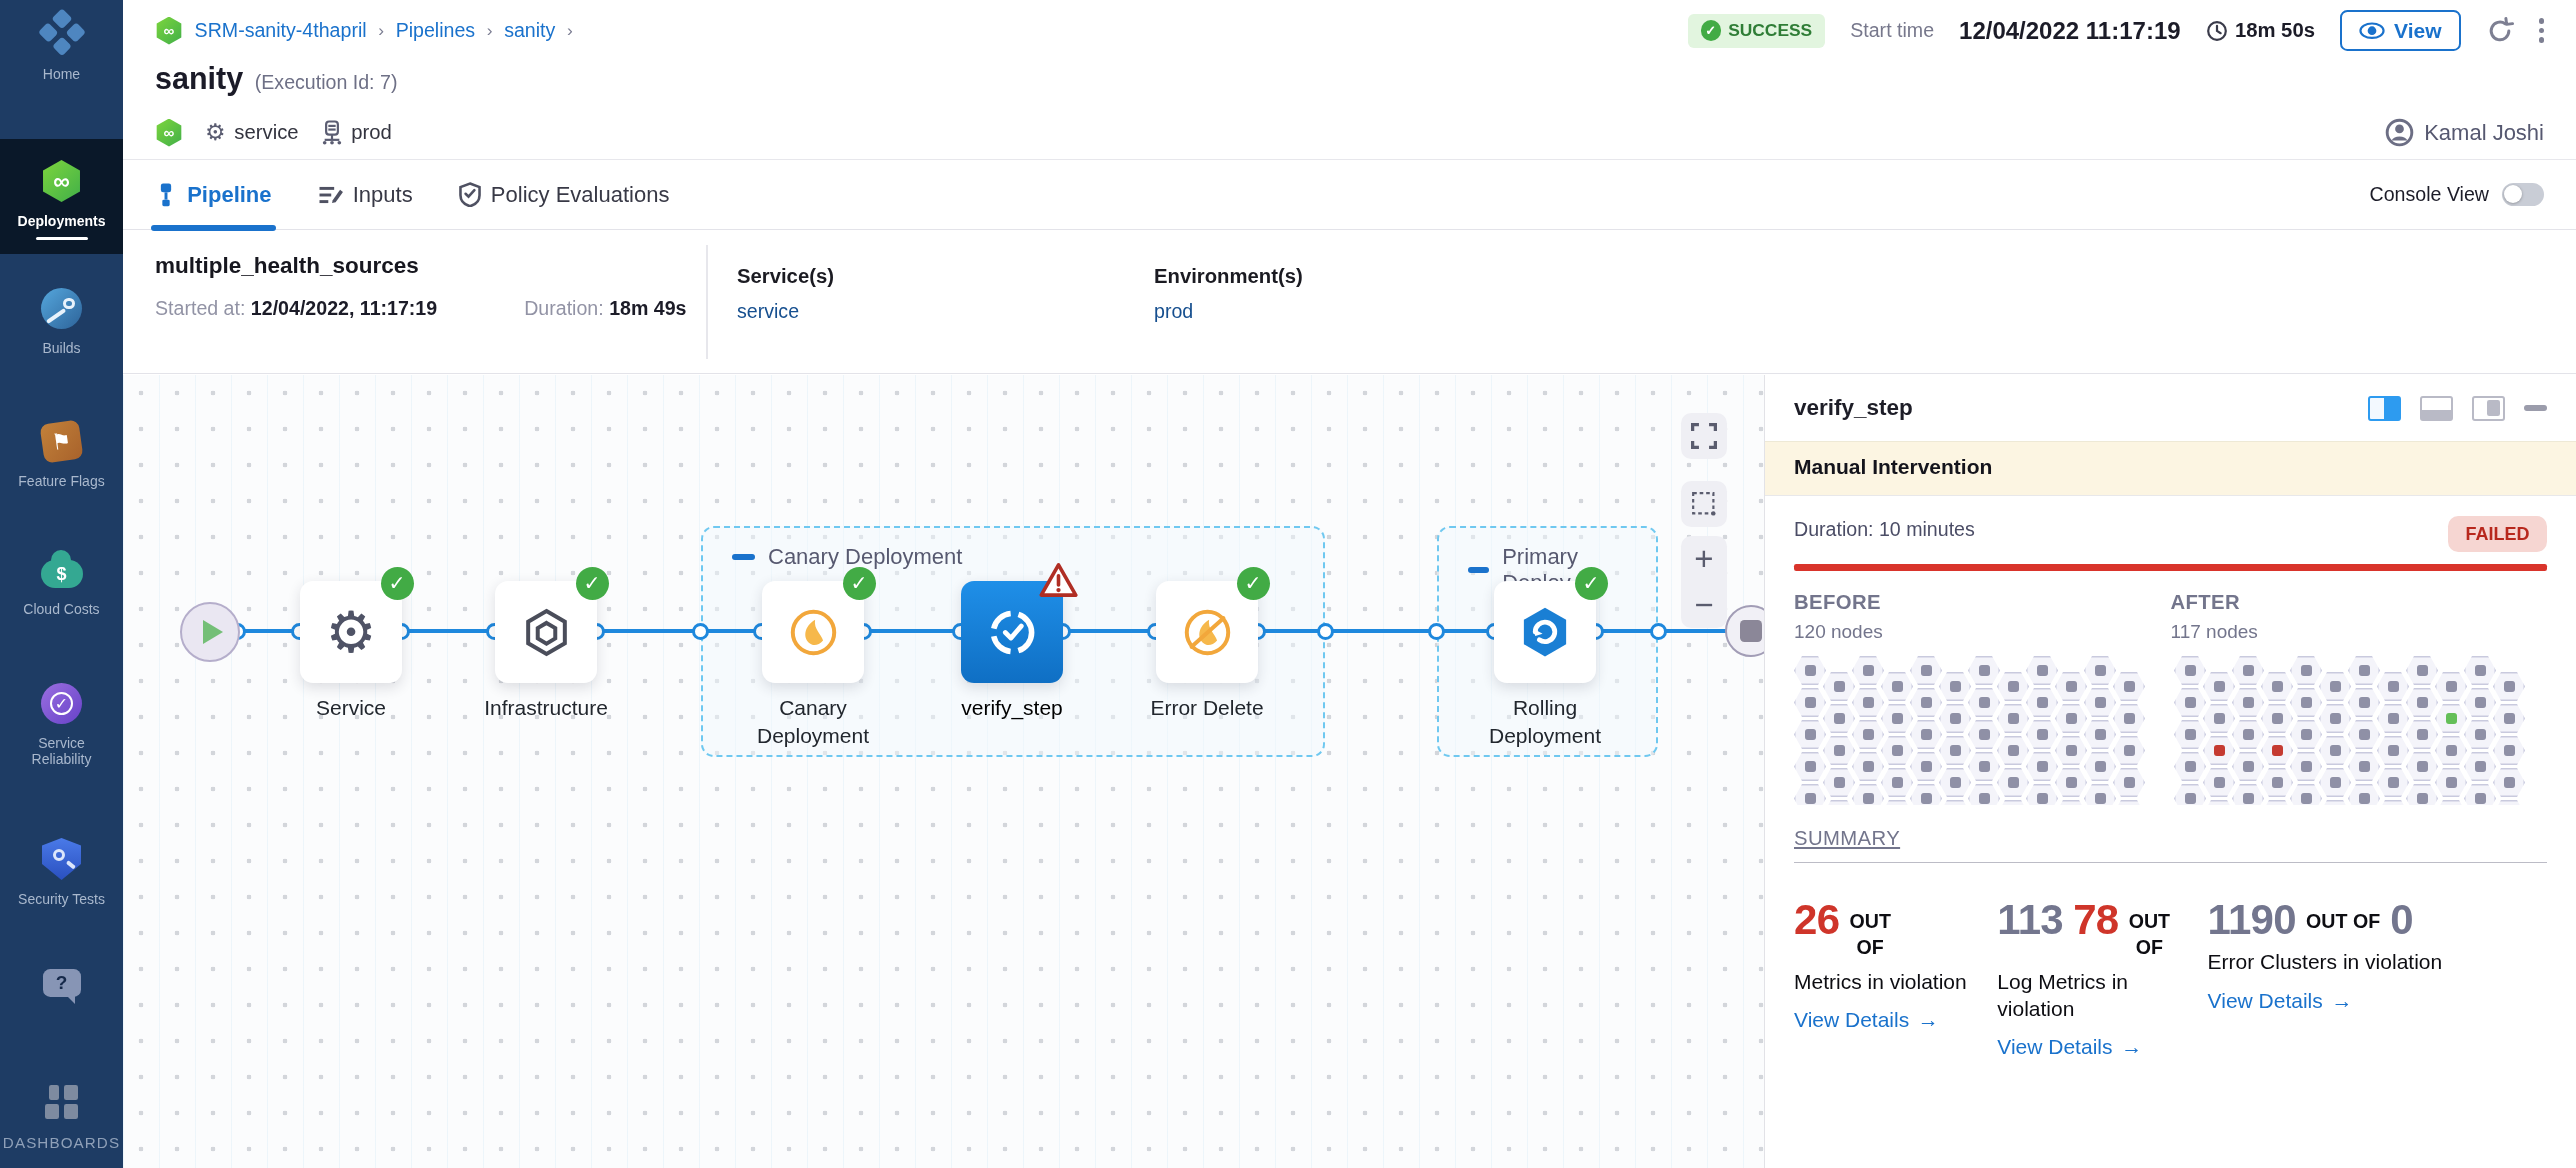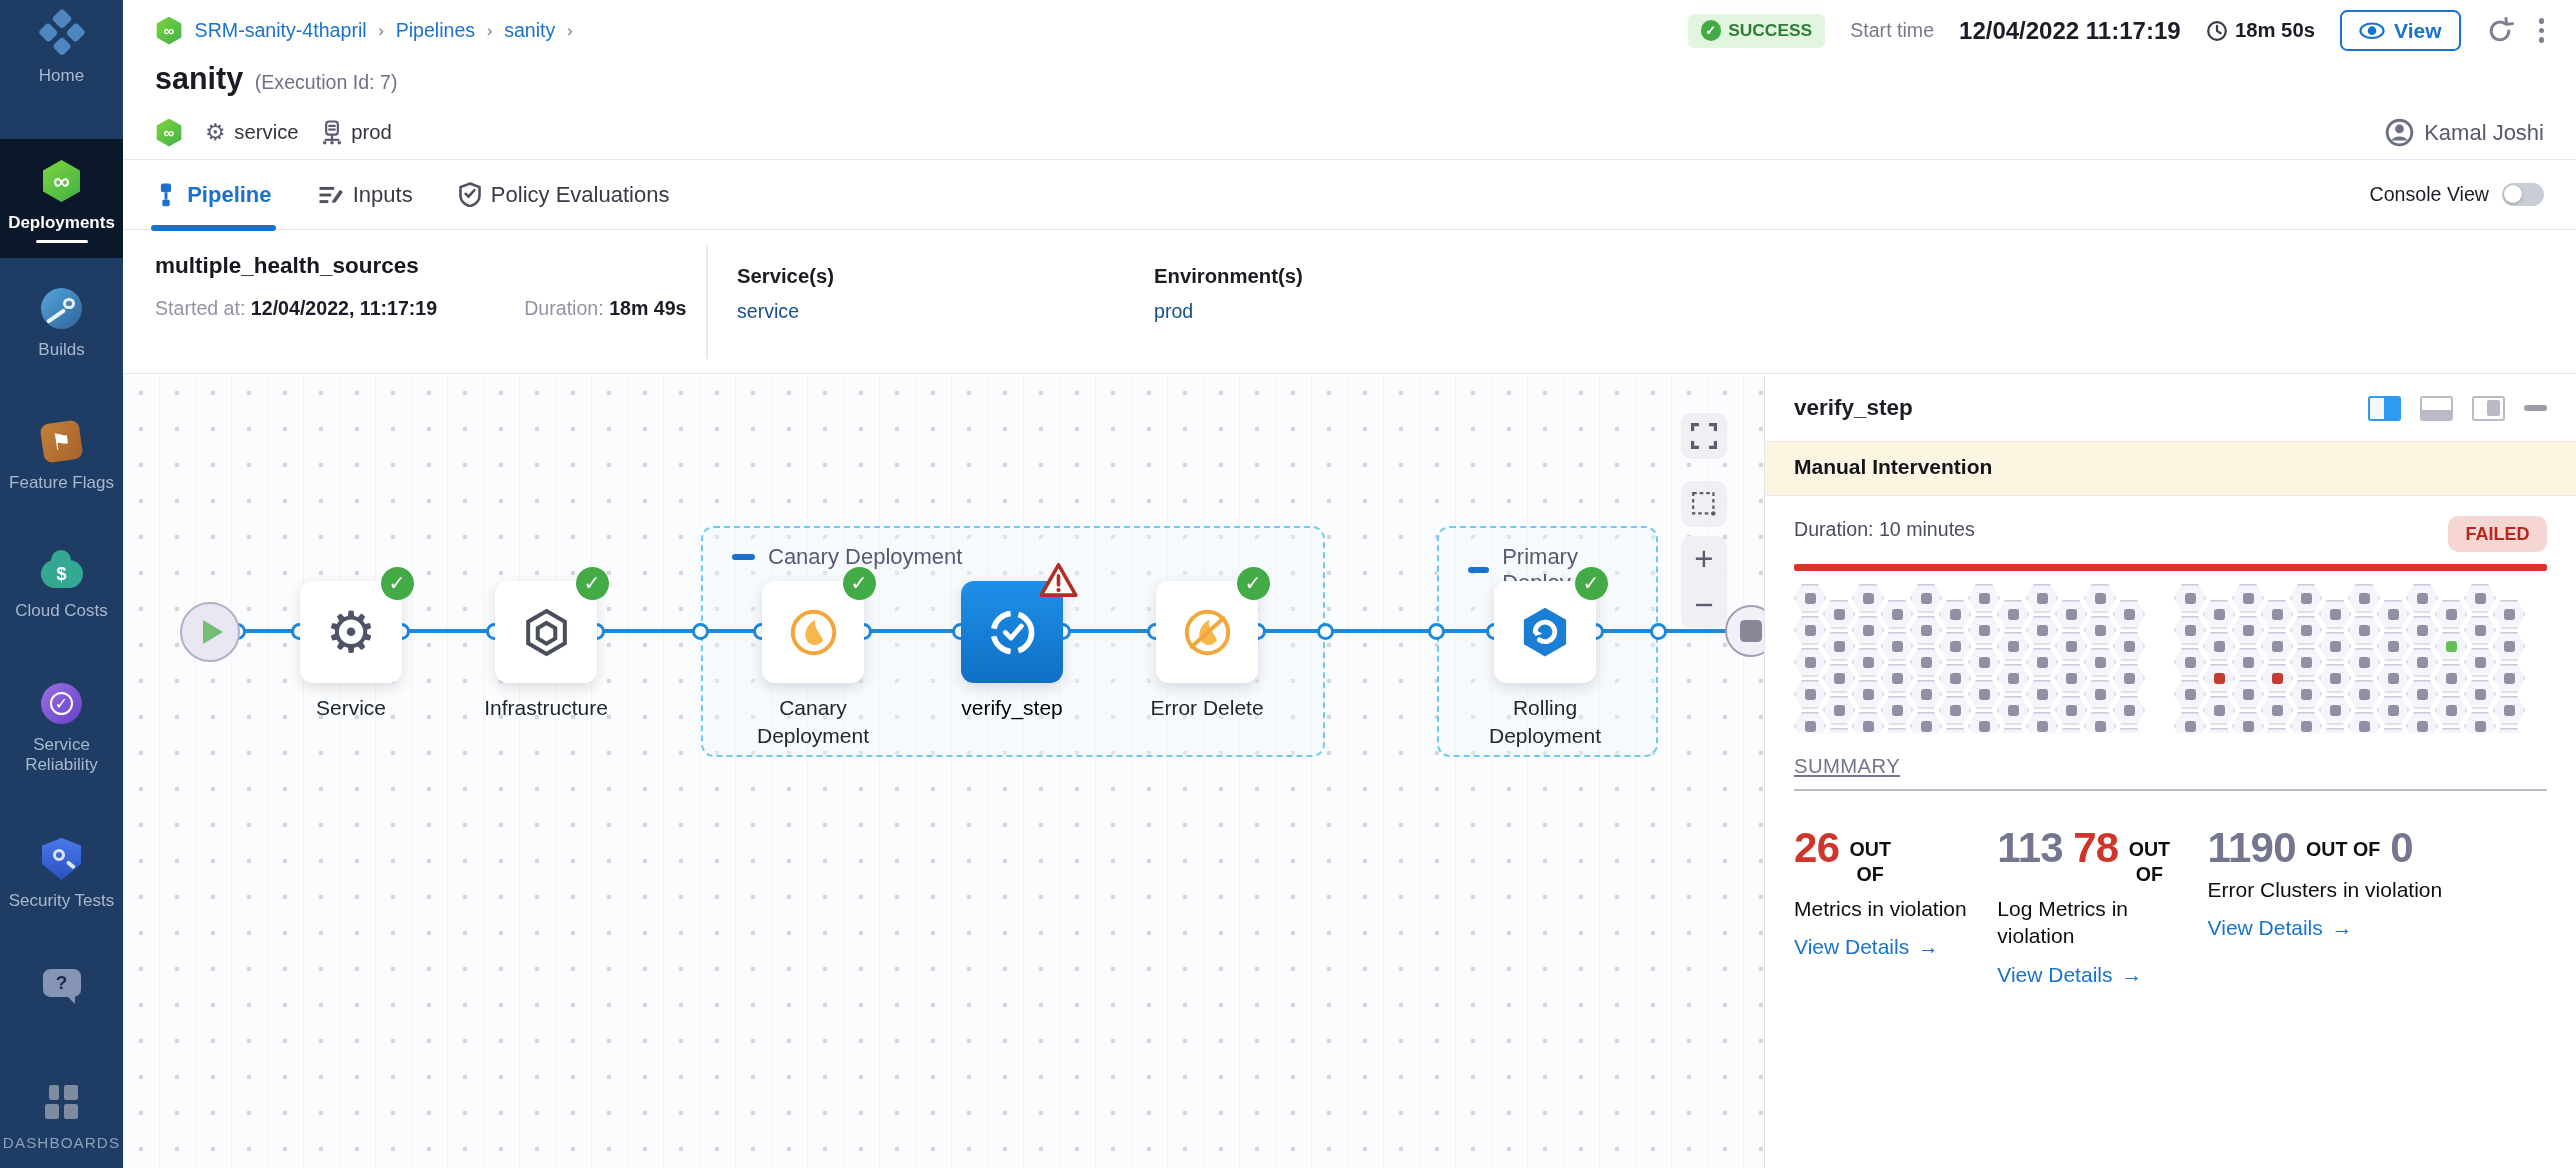--- a/index.html
+++ b/index.html
@@ -4,21 +4,21 @@
 <style>
   * { margin:0; padding:0; box-sizing:border-box; }
   html,body { width:2576px; height:1169px; overflow:hidden; font-family:"Liberation Sans", sans-serif; background:#fff; }
   .app { position:relative; width:2576px; height:1169px; }
 
   
   .sidebar { position:absolute; left:0; top:0; width:123px; height:1169px; background:#1e3c64; z-index:30; }
   .side-item { position:absolute; left:0; width:123px; display:flex; flex-direction:column; align-items:center; cursor:pointer; }
   .side-item.active { background:#0a1829; padding:19px 0 14.5px; }
   .side-icon { display:flex; align-items:center; justify-content:center; height:46px; }
-  .side-label { margin-top:8.7px; font-size:17px; color:#a9b8cd; text-align:center; line-height:1.2; }
+  .side-label { margin-top:8.7px; font-size:14px; color:#a9b8cd; text-align:center; line-height:1.2; }
   .side-item.active .side-label { color:#ffffff; font-weight:700; }
   .side-underline { width:52px; height:2.9px; background:#fff; border-radius:1.5px; margin-top:7.3px; }
   .side-label.caps { font-size:15.2px; letter-spacing:1.1px; color:#8fa0b8; }
 
   .ic-home { width:38px; height:38px; display:grid; grid-template-columns:14.5px 14.5px; grid-template-rows:14.5px 14.5px; gap:5.1px; transform:rotate(45deg); }
   .ic-home span { background:#4e86c0; border-radius:3.6px; }
   .ic-hexgreen { width:42px; height:42px; background:linear-gradient(135deg,#7ed63d,#3fae49); clip-path:polygon(50% 0,94% 25%,94% 75%,50% 100%,6% 75%,6% 25%); display:flex; align-items:center; justify-content:center; color:#fff; font-size:23px; font-weight:700; }
   .ic-hexgreen.sm { width:28px; height:28px; font-size:15.2px; }
   .ic-builds { width:41px; height:41px; border-radius:50%; background:linear-gradient(135deg,#55a7dd,#2d6399); position:relative; }
   .ic-builds .b-ring { position:absolute; left:22px; top:10.2px; width:11.6px; height:11.6px; border:3.6px solid #e8f2fb; border-radius:50%; }
@@ -477,20 +477,30 @@
           <span class="minimize-dash"></span>
         </span>
       </div>
       <div class="banner">
         <div class="banner-title">Manual Intervention</div>
       </div>
       <div class="panel-body">
         <div class="p-line">Duration: 10 minutes</div>
         <div class="badge-failed">FAILED</div>
         <div class="red-bar"></div>
+        <div class="ba-row">
+          <div class="ba-col">
+            <div class="ba-label">BEFORE</div>
+            <div class="ba-nodes">120 nodes</div>
+          </div>
+          <div class="ba-col">
+            <div class="ba-label">AFTER</div>
+            <div class="ba-nodes">117 nodes</div>
+          </div>
+        </div>
         <div class="hex-wrap">
           <div class="hexgrid" id="hexgrid-before">
               <div class="hex" style="left: 0px; top: 0px;">
                 <i></i>
               </div>
               <div class="hex" style="left: 0px; top: 32px;">
                 <i></i>
               </div>
               <div class="hex" style="left: 0px; top: 64px;">
                 <i></i>

